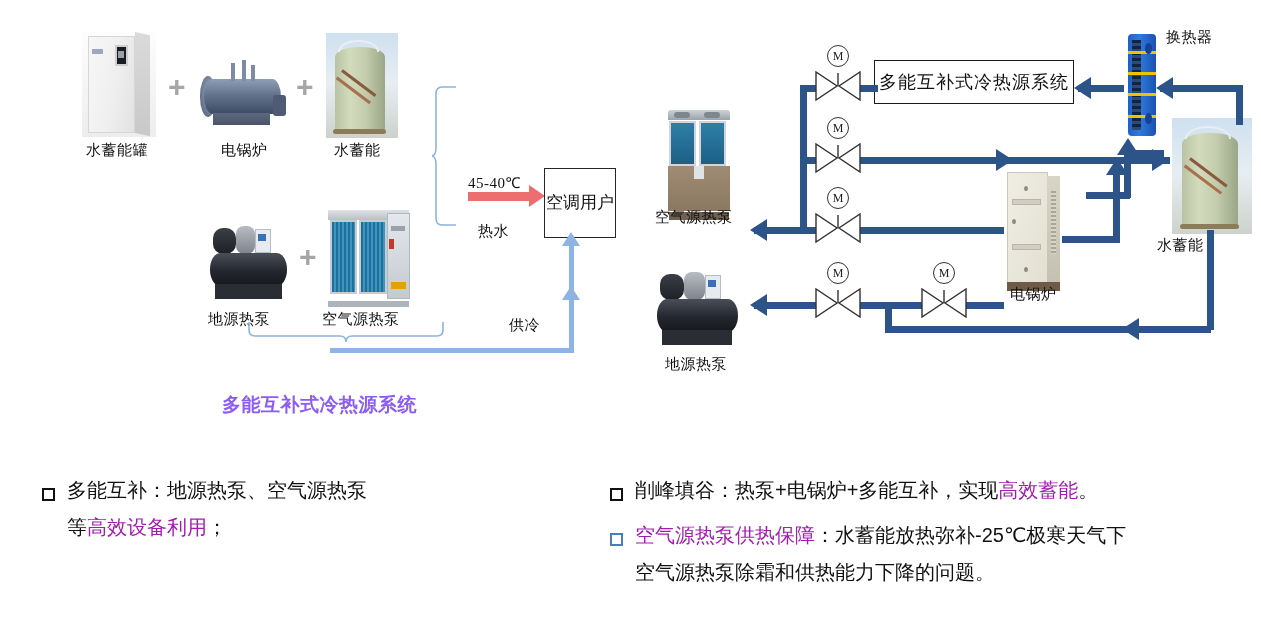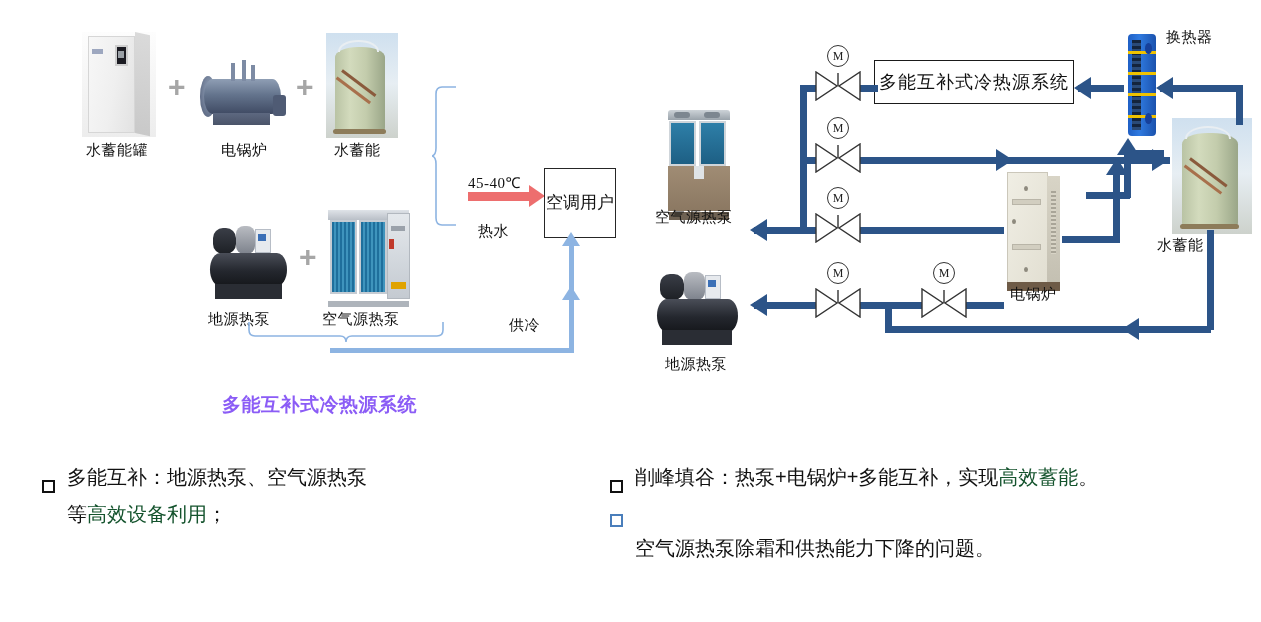--- a/index.html
+++ b/index.html
@@ -299,28 +299,28 @@
   }
 
   
   .sys-title {
     position:absolute; font-size:19px; font-weight:bold; color:#8b5cf6;
     white-space:nowrap; letter-spacing:.5px;
   }
 
   
   .bullets { position:absolute; }
-  .bul-row { display:flex; align-items:flex-end; margin-bottom:6px; }
+  .bul-row { display:flex; align-items:center; margin-bottom:6px;margin-top:13px; }
   .bul-mark {
     flex:0 0 auto; width:13px; height:13px; margin-right:12px; margin-top:7px;
     border:2.5px solid #111; background:#fff;
   }
   .bul-mark.blue { border-color:#4a7ebb; }
   .bul-text { font-size:20px; line-height:1.55; color:#111; white-space:nowrap; }
-  .hl { color:#14532d; }
+  .hl { color:#a21caf; }
   .cont { font-size:20px; line-height:1.55; color:#111; white-space:nowrap; padding-left:25px; }
 </style>
 </head>
 <body>
 
 <div id="stage">
 
   <div class="eq gasboiler" style="left:82px; top:32px; width:74px; height:105px;">
     <div class="body"></div>
       <div class="side"></div>
@@ -563,19 +563,22 @@
 
     <div class="bul-row" style="margin-bottom:14px;">
       <div class="bul-mark"></div>
       <div class="bul-text">
         <span>削峰填谷：热泵+电锅炉+多能互补，实现</span><span class="hl">高效蓄能</span><span>。</span>
       </div>
     </div>
 
     <div class="bul-row">
       <div class="bul-mark blue"></div>
+      <div class="bul-text">
+        <span class="hl">空气源热泵供热保障</span><span>：水蓄能放热弥补-25℃极寒天气下</span>
+      </div>
     </div>
     <div class="cont">
       <span>空气源热泵除霜和供热能力下降的问题。</span>
     </div>
   </div>
 
 </div>
 
 </body></html>

